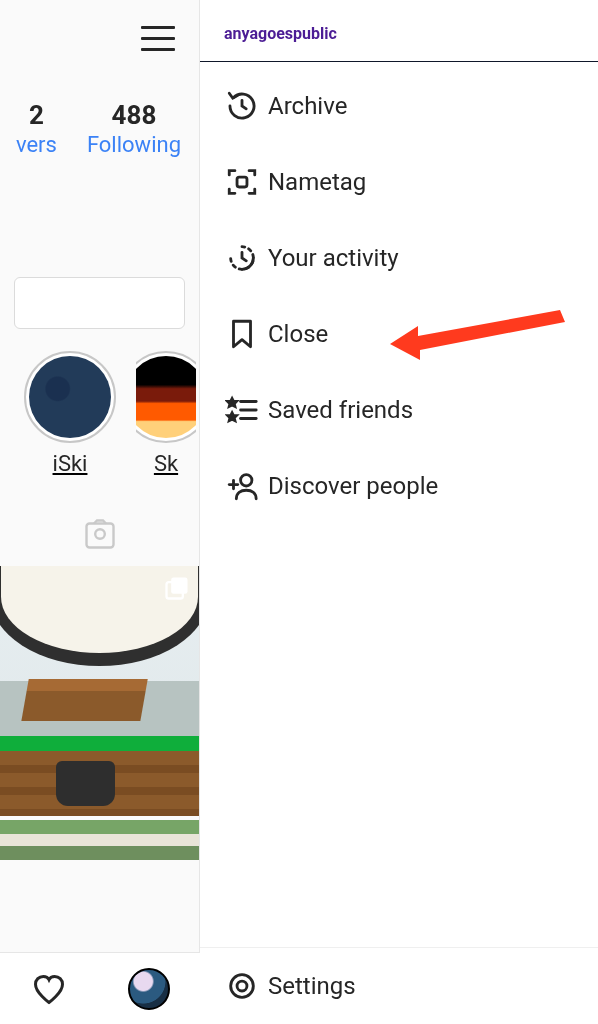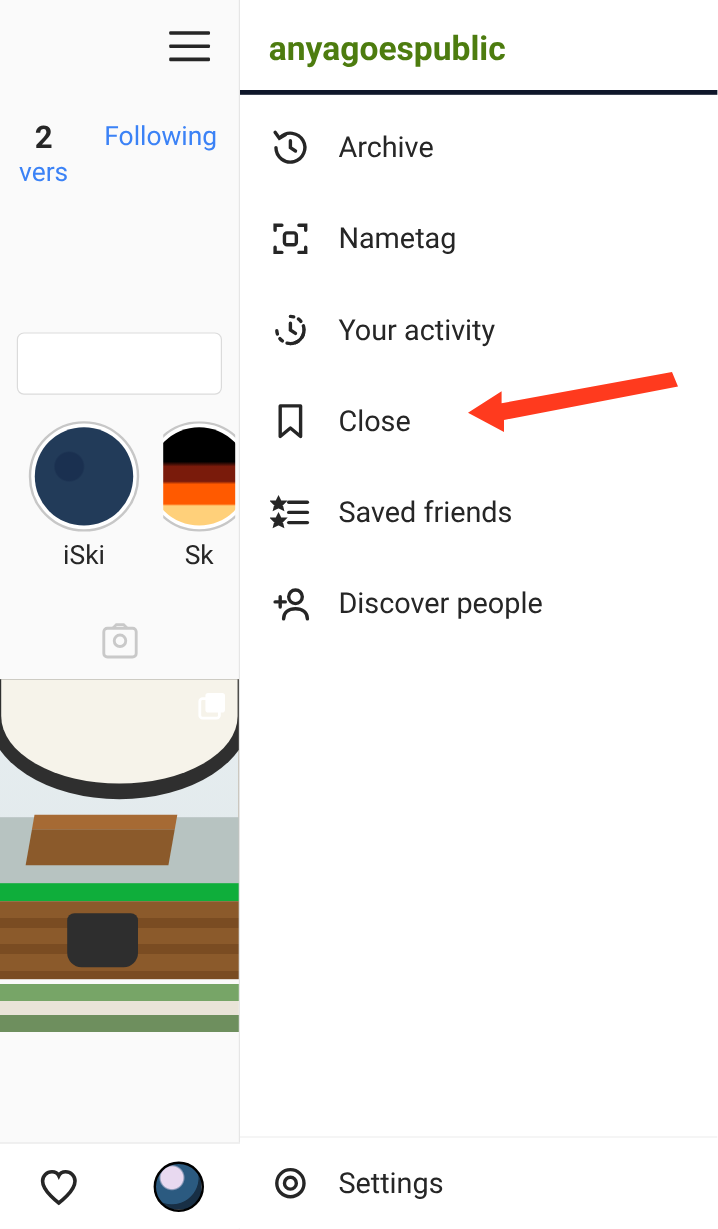--- a/index.html
+++ b/index.html
@@ -65,20 +65,21 @@
       height: 52px;
       border: 1px solid #dbdbdb;
       border-radius: 6px;
       background: #fff;
     }
     .highlights {
       display: flex;
       gap: 16px;
       margin: 22px 0 0 20px;
       padding-bottom: 10px;
+      text-decoration: underline;
     }
     .highlight {
       display: flex;
       flex-direction: column;
       align-items: center;
       width: 100px;
     }
     .highlight-circle {
       width: 92px;
       height: 92px;
@@ -157,36 +158,36 @@
     }
 
     .drawer {
       flex: 1;
       background: #fff;
       display: flex;
       flex-direction: column;
     }
     .drawer-header {
       padding: 24px 24px 18px 24px;
-      border-bottom: 4px solid #0f172a;
-      font-size: 28px;
+      border-bottom: 1px solid #0f172a;
+      font-size: 16px;
       font-weight: 700;
-      color: #4d7c0f;
+      color: #4c1d95;
     }
     .menu {
       flex: 1;
       display: flex;
       flex-direction: column;
       padding: 6px 0;
     }
     .menu-item {
       display: flex;
       align-items: center;
       padding: 20px 24px;
-      gap: 22px;
+      gap: 8px;
       cursor: pointer;
     }
     .menu-icon {
       width: 36px;
       height: 36px;
       display: flex;
       align-items: center;
       justify-content: center;
       color: #262626;
     }
@@ -229,20 +230,21 @@
         <span></span>
         <span></span>
     </div>
 
     <div class="stats-row">
       <div class="stat">
         <div class="stat-num">2</div>
         <div class="stat-label">vers</div>
       </div>
       <div class="stat">
+        <div class="stat-num">488</div>
         <div class="stat-label">Following</div>
       </div>
     </div>
 
     <div class="edit-button"></div>
 
     <div class="highlights">
       <div class="highlight">
         <div class="highlight-circle">
           <div class="highlight-inner hi-ski"></div>

